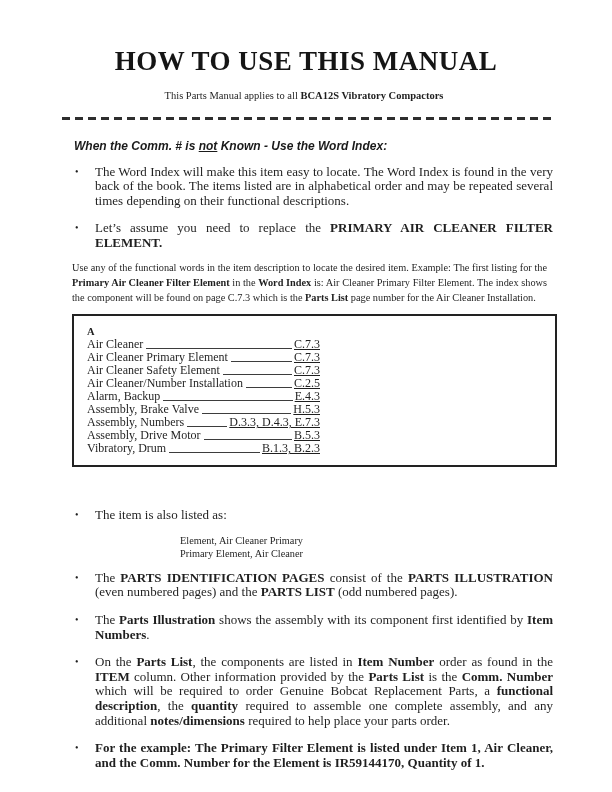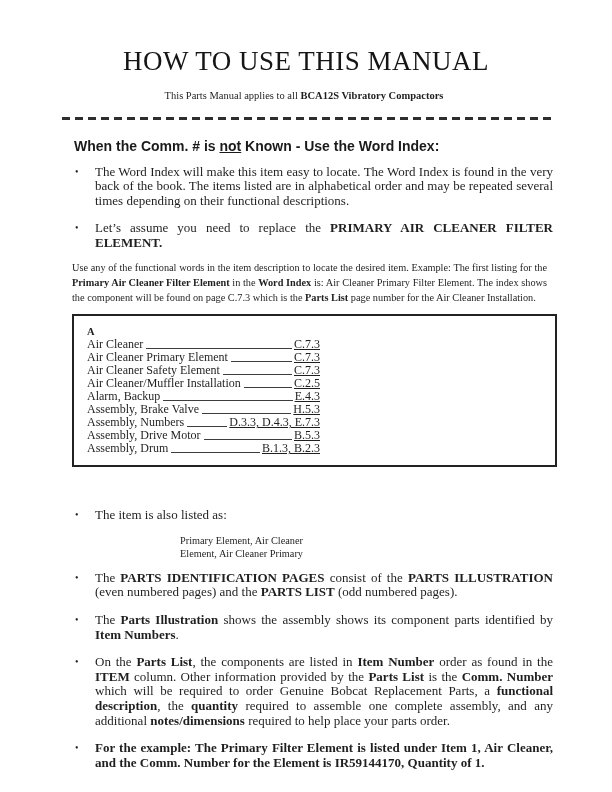--- a/index.html
+++ b/index.html
@@ -11,40 +11,41 @@
     position: relative;
     overflow: hidden;
     font-family: "Liberation Serif", serif;
     color: #1f1f1f;
   }
   .title {
     margin: 46px 0 0 0;
     text-align: center;
     font-size: 27px;
     line-height: 31px;
-    font-weight: normal;
+    font-weight: bold;
     letter-spacing: 0.5px;
     color: #151515;
   }
   .subtitle {
     margin: 12px 4px 0 0;
     text-align: center;
     font-size: 10.5px;
     line-height: 13px;
   }
   .divider {
     margin: 15px 59px 0 62px;
     height: 2.5px;
     background: repeating-linear-gradient(90deg, #2e2e2e 0 8.5px, transparent 8.5px 13px);
   }
   .section-heading {
     margin: 18px 60px 0 74px;
     font-family: "Liberation Sans", sans-serif;
+    font-style: italic;
     font-weight: bold;
-    font-size: 14px;
+    font-size: 12px;
     line-height: 17px;
     color: #1a1a1a;
   }
   .bullet-row {
     display: flex;
     margin: 13px 59px 0 75px;
   }
   .bullet-row.first-after-heading { margin-top: 10px; }
   .bullet-glyph {
     flex: 0 0 20px;
@@ -139,21 +140,21 @@
           <span class="entry-name">Air Cleaner Primary Element</span>
           <span class="leader"></span>
           <span class="entry-page">C.7.3</span>
         </div>
         <div class="index-row">
           <span class="entry-name">Air Cleaner Safety Element</span>
           <span class="leader"></span>
           <span class="entry-page">C.7.3</span>
         </div>
         <div class="index-row">
-          <span class="entry-name">Air Cleaner/Muffler Installation</span>
+          <span class="entry-name">Air Cleaner/Number Installation</span>
           <span class="leader"></span>
           <span class="entry-page">C.2.5</span>
         </div>
         <div class="index-row">
           <span class="entry-name">Alarm, Backup</span>
           <span class="leader"></span>
           <span class="entry-page">E.4.3</span>
         </div>
         <div class="index-row">
           <span class="entry-name">Assembly, Brake Valve</span>
@@ -164,46 +165,46 @@
           <span class="entry-name">Assembly, Numbers</span>
           <span class="leader"></span>
           <span class="entry-page">D.3.3, D.4.3, E.7.3</span>
         </div>
         <div class="index-row">
           <span class="entry-name">Assembly, Drive Motor</span>
           <span class="leader"></span>
           <span class="entry-page">B.5.3</span>
         </div>
         <div class="index-row">
-          <span class="entry-name">Assembly, Drum</span>
+          <span class="entry-name">Vibratory, Drum</span>
           <span class="leader"></span>
           <span class="entry-page">B.1.3, B.2.3</span>
         </div>
       </div>
   </div>
 
   <div class="bullet-row also-bullet">
     <span class="bullet-glyph">•</span>
     <div class="bullet-text">The item is also listed as:</div>
   </div>
 
   <div class="also-items">
+    <p>Element, Air Cleaner Primary</p>
     <p>Primary Element, Air Cleaner</p>
-    <p>Element, Air Cleaner Primary</p>
   </div>
 
 
   <div class="bullet-row first-after-heading">
     <span class="bullet-glyph">•</span>
     <div class="bullet-text"><span>The </span><span class="b">PARTS IDENTIFICATION PAGES</span><span> consist of the </span><span class="b">PARTS ILLUSTRATION</span><span> (even numbered pages) and the </span><span class="b">PARTS LIST</span><span> (odd numbered pages).</span></div>
   </div>
 
   <div class="bullet-row">
     <span class="bullet-glyph">•</span>
-    <div class="bullet-text"><span>The </span><span class="b">Parts Illustration</span><span> shows the assembly shows its component parts identified by </span><span class="b">Item Numbers</span><span>.</span></div>
+    <div class="bullet-text"><span>The </span><span class="b">Parts Illustration</span><span> shows the assembly with its component first identified by </span><span class="b">Item Numbers</span><span>.</span></div>
   </div>
 
   <div class="bullet-row">
     <span class="bullet-glyph">•</span>
     <div class="bullet-text"><span>On the </span><span class="b">Parts List</span><span>, the components are listed in </span><span class="b">Item Number</span><span> order as found in the </span><span class="b">ITEM</span><span> column.  Other information provided by the </span><span class="b">Parts List</span><span> is the </span><span class="b">Comm. Number</span><span> which will be required to order Genuine Bobcat Replacement Parts, a </span><span class="b">functional description</span><span>, the </span><span class="b">quantity</span><span> required to assemble one complete assembly, and any additional </span><span class="b">notes/dimensions</span><span> required to help place your parts order.</span></div>
   </div>
 
   <div class="bullet-row">
     <span class="bullet-glyph">•</span>
     <div class="bullet-text"><span class="b">For the example: The Primary Filter Element is listed under Item 1, Air Cleaner, and the Comm. Number for the Element is IR59144170, Quantity of 1.</span></div>

